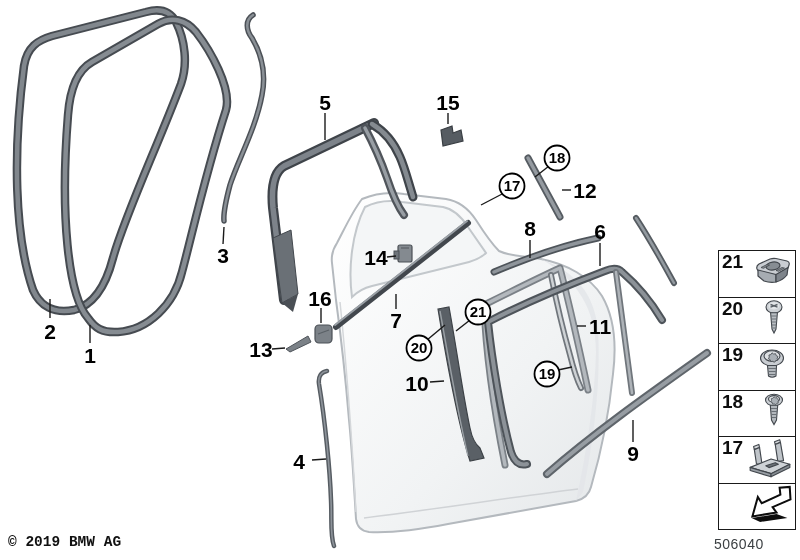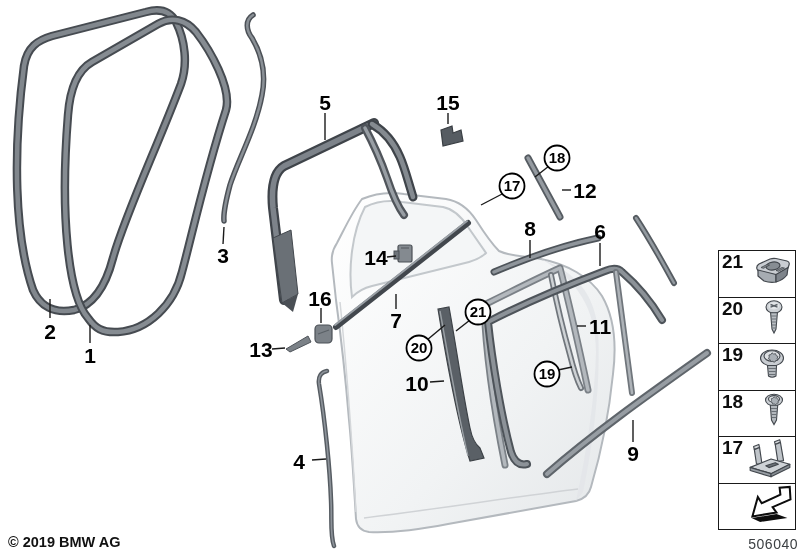--- a/index.html
+++ b/index.html
@@ -9,22 +9,22 @@
   .callout{font-family:"Liberation Sans",sans-serif;font-weight:bold;font-size:21px;fill:#000;}
   .callout-circ{font-family:"Liberation Sans",sans-serif;font-weight:bold;font-size:15px;fill:#000;}
   .leader{stroke:#1a1a1a;stroke-width:1.4;fill:none;}
   
   #sidebar{position:absolute;left:718px;top:250px;width:76px;border:1.6px solid #1a1a1a;background:#fff;}
   .sb-cell{position:relative;height:45.5px;border-bottom:1.6px solid #1a1a1a;background:#fff;}
   .sb-cell:last-child{border-bottom:none;}
   .sb-num{position:absolute;left:3px;top:1px;font-weight:bold;font-size:19px;color:#0d0d0d;line-height:1.1;}
   .sb-icon{position:absolute;right:1px;top:50%;transform:translateY(-50%);}
   .sb-arrow .sb-icon{left:50%;transform:translate(-50%,-50%);}
-  #copyright{position:absolute;left:8px;top:534px;font-size:14.5px;font-weight:600;color:#111;}
-  #diagram-number{position:absolute;left:714px;top:536px;width:84px;text-align:right;
+  #copyright{position:absolute;left:8px;top:534px;font-size:14.5px;font-weight:600;color:#111;font-family:Liberation Mono, monospace;}
+  #diagram-number{position:absolute;left:714px;top:536px;width:84px;text-align:left;
                   font-size:14px;color:#3c4043;letter-spacing:.5px;}
 </style>
 </head>
 <body>
 
 <div id="stage">
 
 <svg id="art" width="800" height="560" viewBox="0 0 800 560">
   <defs>
     <linearGradient id="doorGrad" x1="0" y1="0" x2="1" y2="1">

